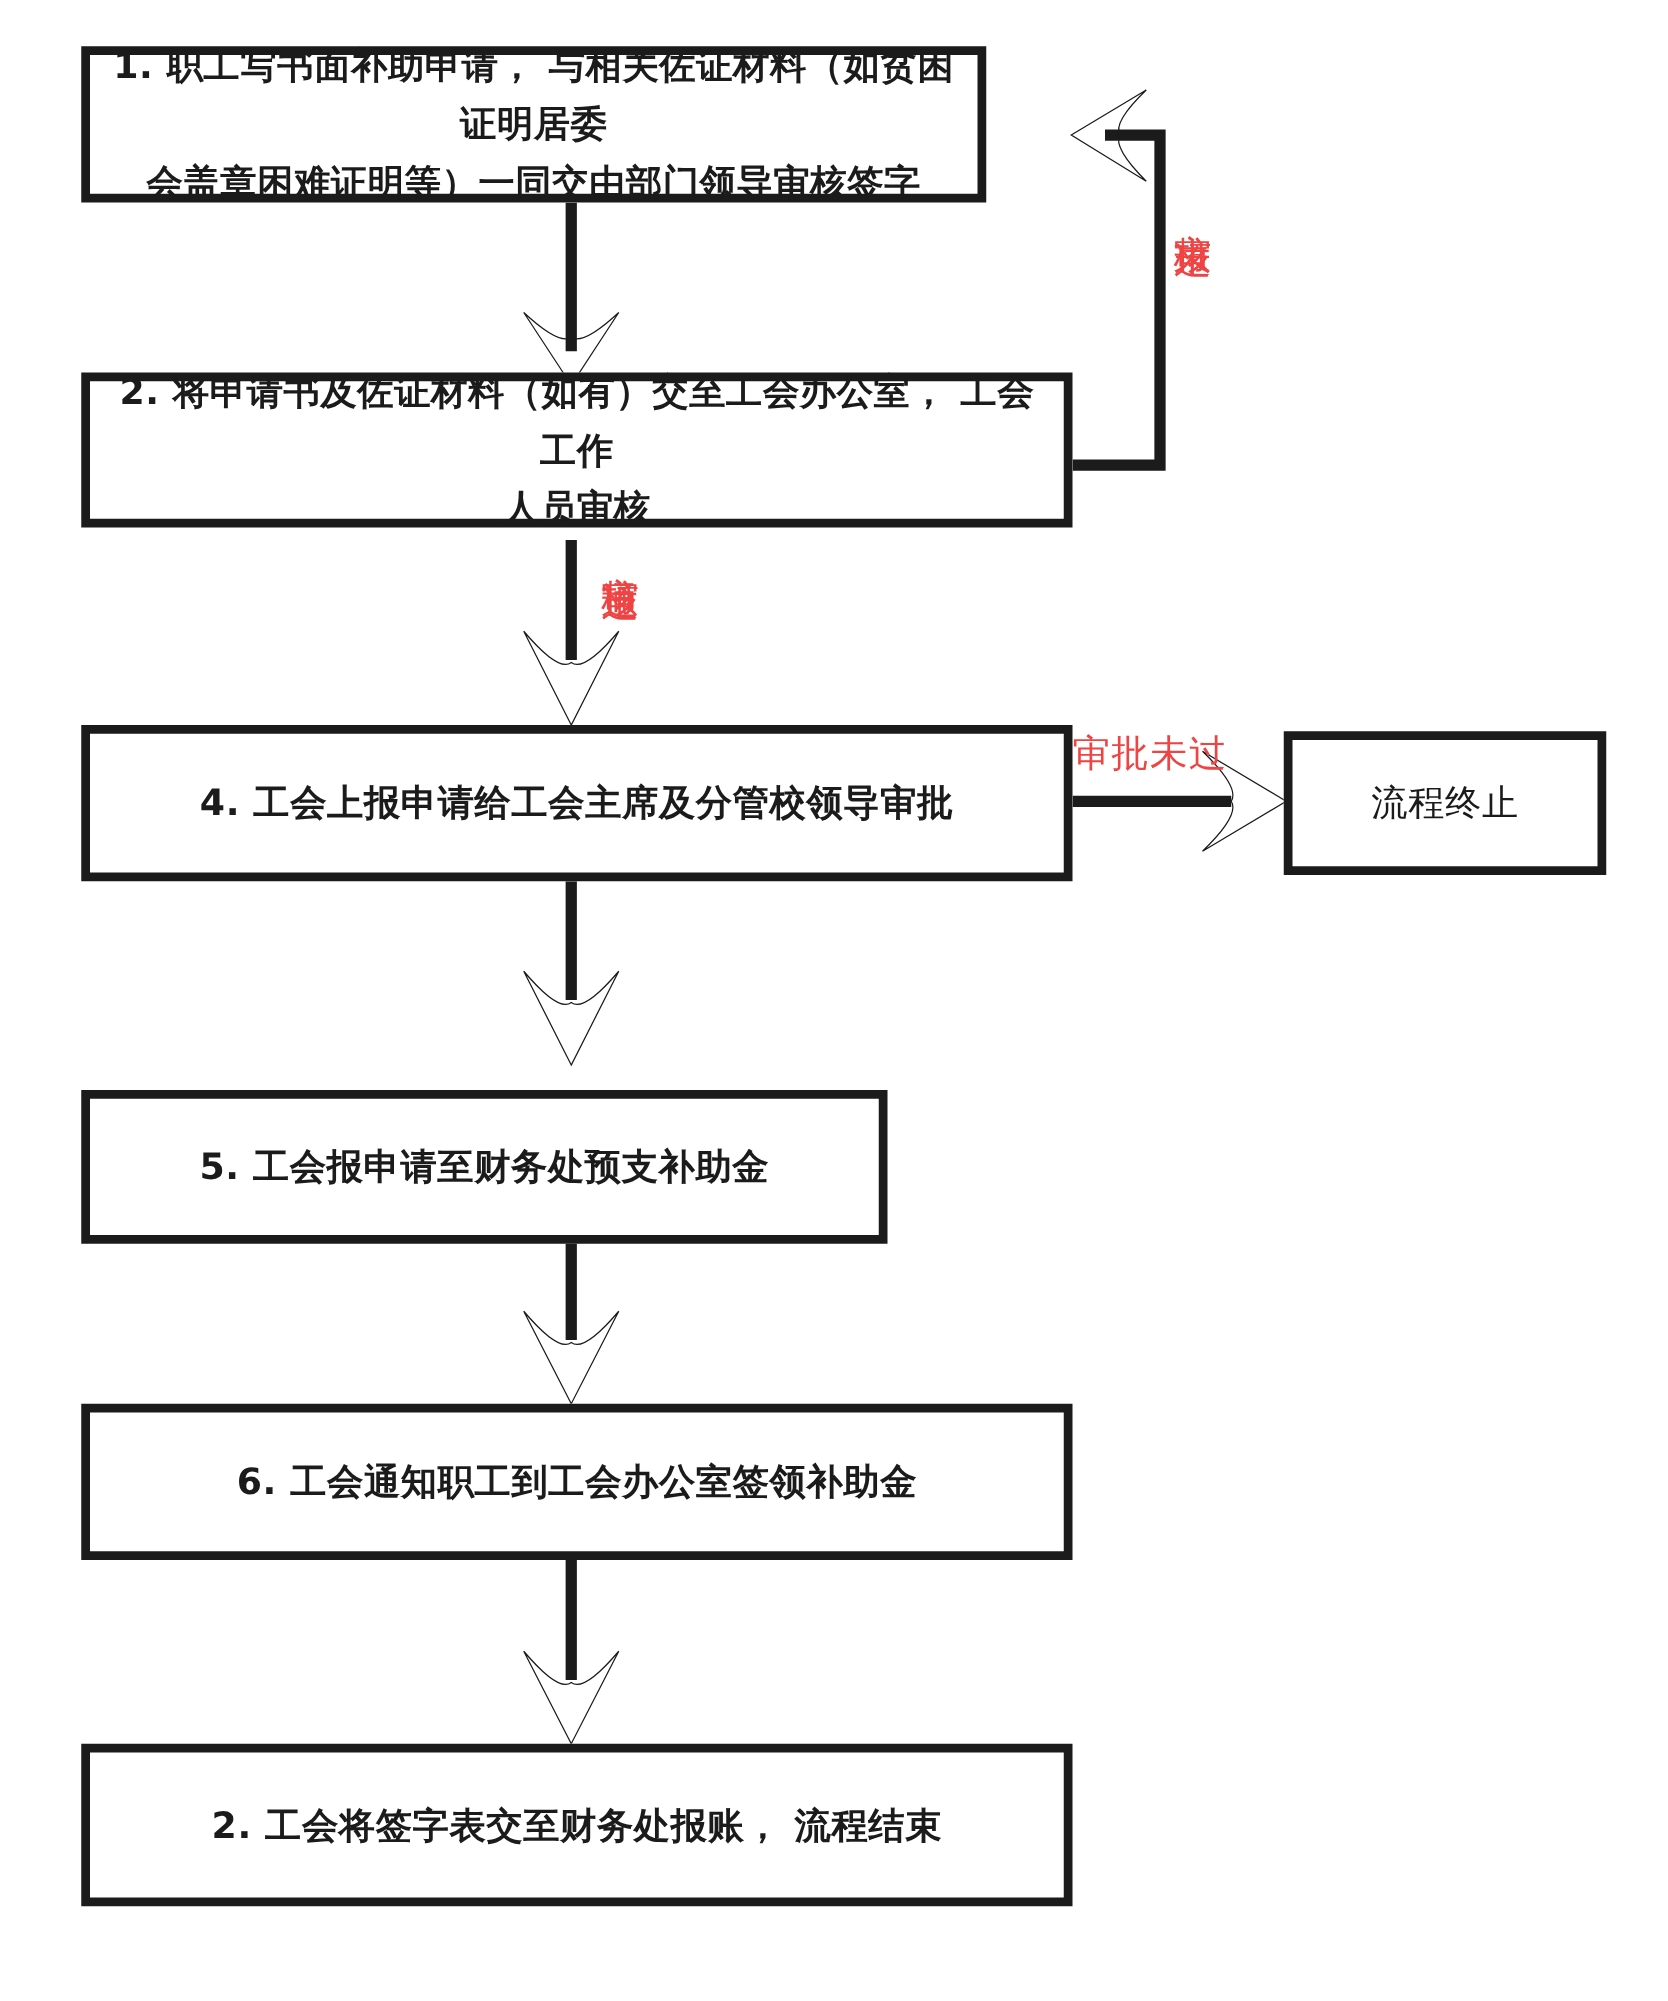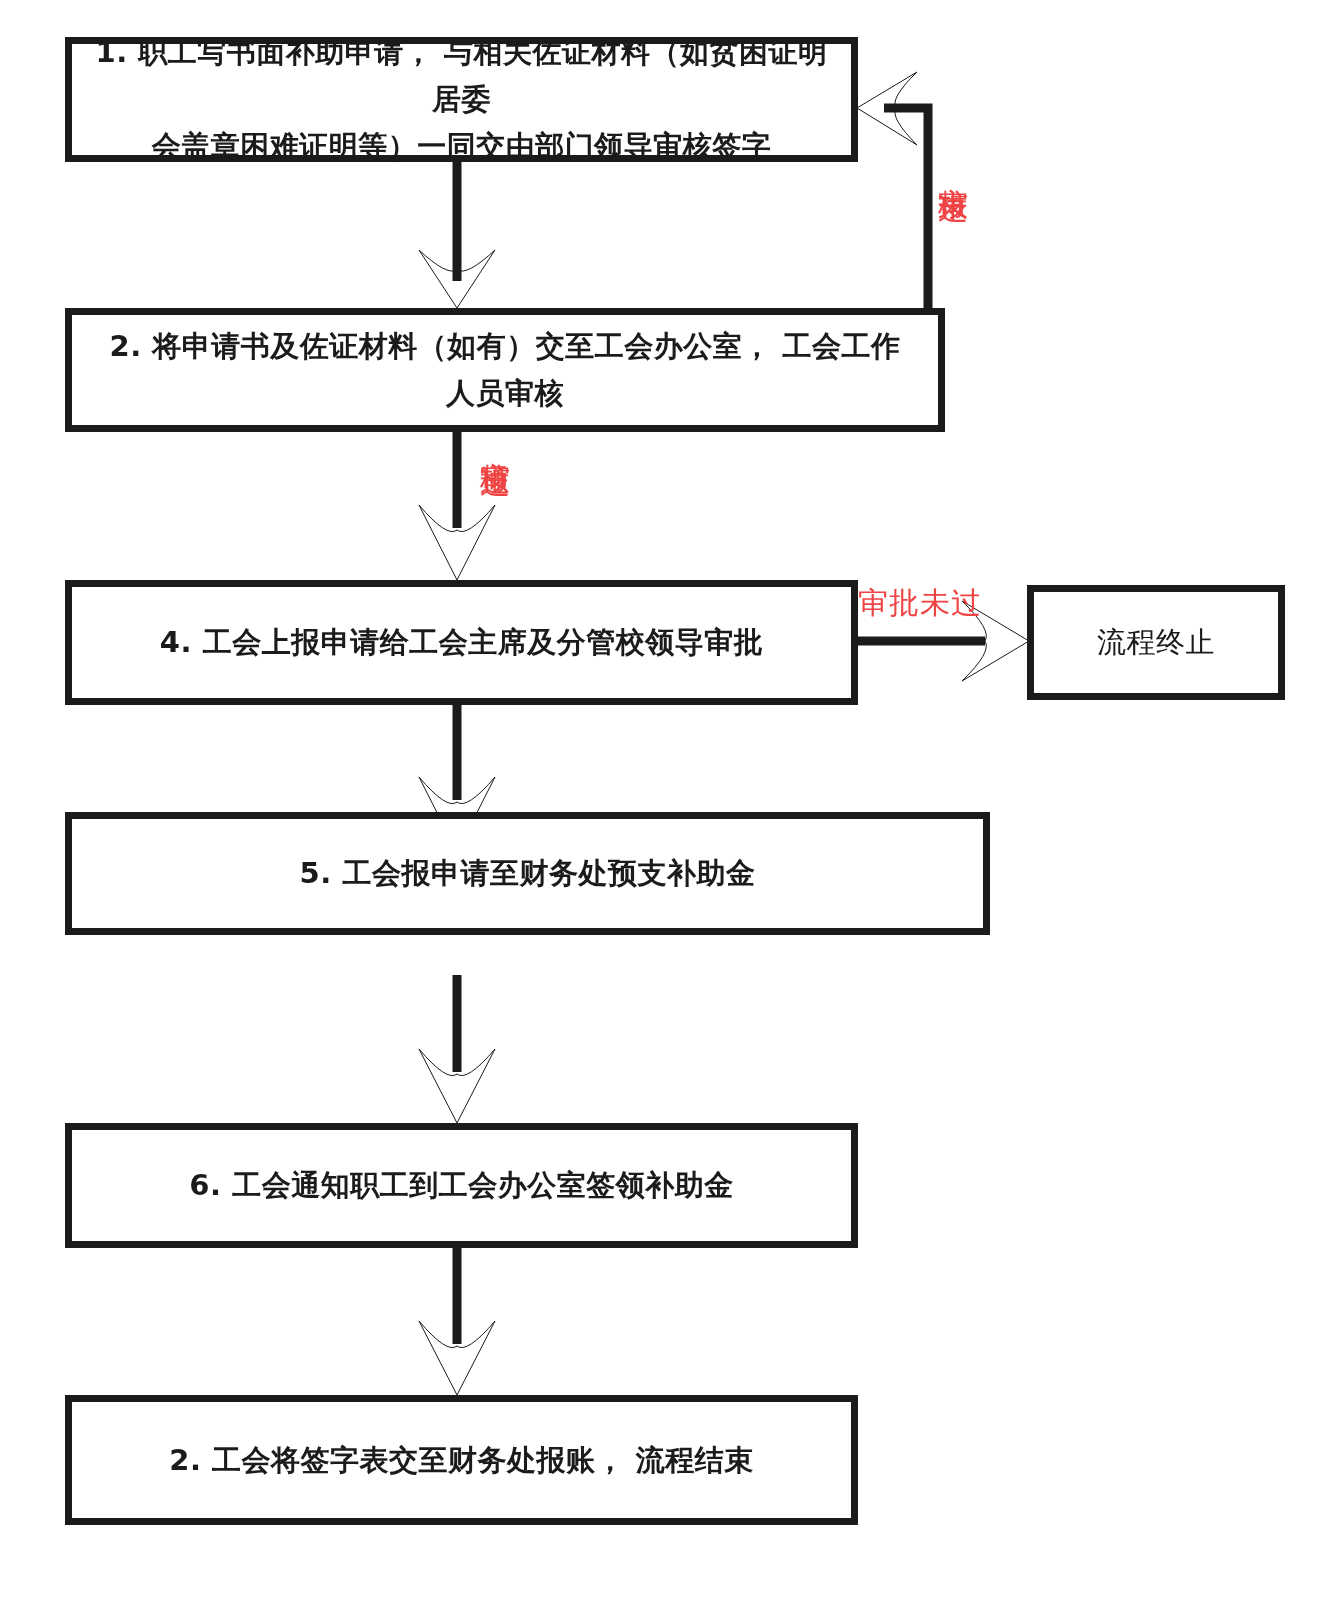--- a/index.html
+++ b/index.html
@@ -107,39 +107,39 @@
     <line class="wire" x1="457" y1="705" x2="457" y2="800"></line>
     <path class="barb" d="M 457 852 L 419 777 Q 447 810 457 802 Q 467 810 495 777 Z"></path>
 
     <line class="wire" x1="457" y1="975" x2="457" y2="1072"></line>
     <path class="barb" d="M 457 1123 L 419 1049 Q 447 1082 457 1074 Q 467 1082 495 1049 Z"></path>
 
     <line class="wire" x1="457" y1="1248" x2="457" y2="1344"></line>
     <path class="barb" d="M 457 1395 L 419 1321 Q 447 1354 457 1346 Q 467 1354 495 1321 Z"></path>
   </svg>
 
-  <div class="node" style="left:65px; top:37px; width:793px; height:125px;">
+  <div class="node" style="left:65px; top:37px; width:724px; height:125px;">
     <span class="node-text">1. 职工写书面补助申请， 与相关佐证材料（如贫困证明居委
 会盖章困难证明等）一同交由部门领导审核签字</span>
   </div>
 
-  <div class="node" style="left:65px; top:308px; width:880px; height:124px;">
+  <div class="node" style="left:65px; top:298px; width:793px; height:124px;">
     <span class="node-text">2. 将申请书及佐证材料（如有）交至工会办公室， 工会工作
 人员审核</span>
   </div>
 
   <div class="node" style="left:65px; top:580px; width:793px; height:125px;align-items:center;">
     <span class="node-text">4. 工会上报申请给工会主席及分管校领导审批</span>
   </div>
 
   <div class="node terminal" style="left:1027px; top:585px; width:258px; height:115px;">
     <span class="node-text">流程终止</span>
   </div>
 
-  <div class="node" style="left:65px; top:812px; width:925px; height:123px;">
+  <div class="node" style="left:65px; top:872px; width:645px; height:123px;">
     <span class="node-text">5. 工会报申请至财务处预支补助金</span>
   </div>
 
   <div class="node" style="left:65px; top:1123px; width:793px; height:125px;">
     <span class="node-text">6. 工会通知职工到工会办公室签领补助金</span>
   </div>
 
   <div class="node" style="left:65px; top:1395px; width:793px; height:130px;">
     <span class="node-text">2. 工会将签字表交至财务处报账， 流程结束</span>
   </div>

